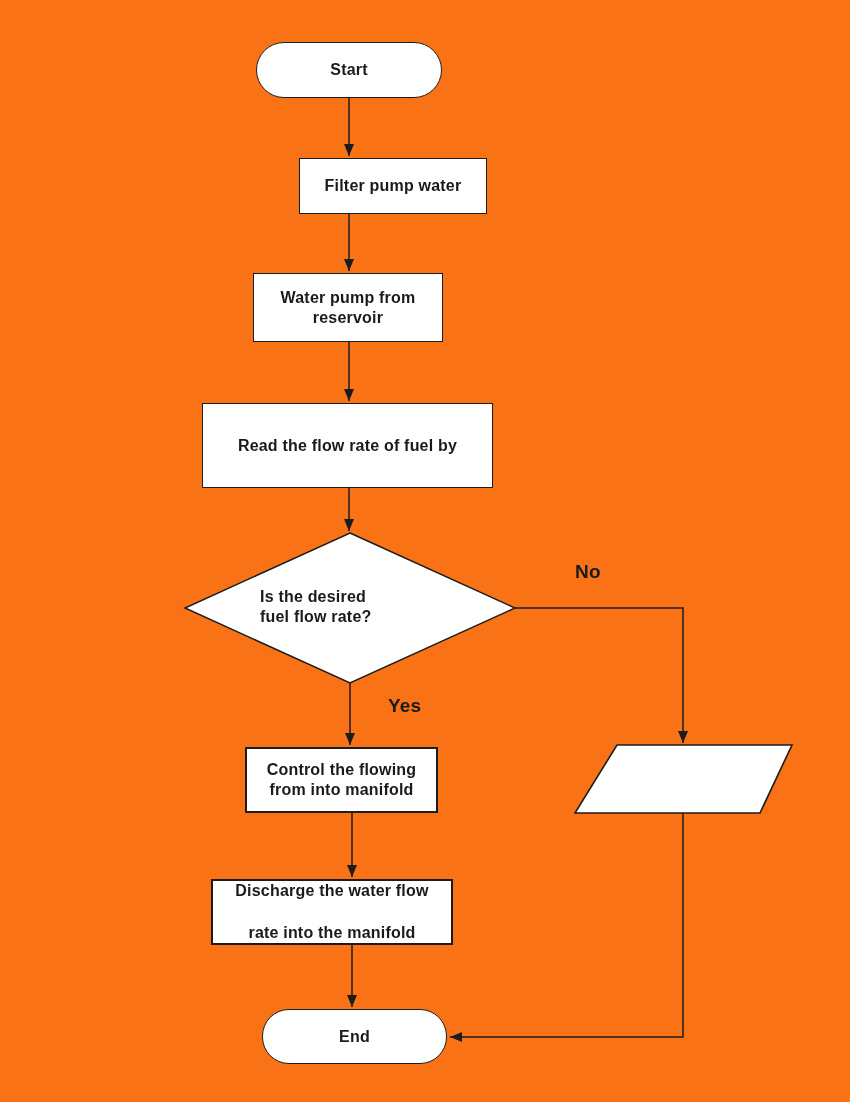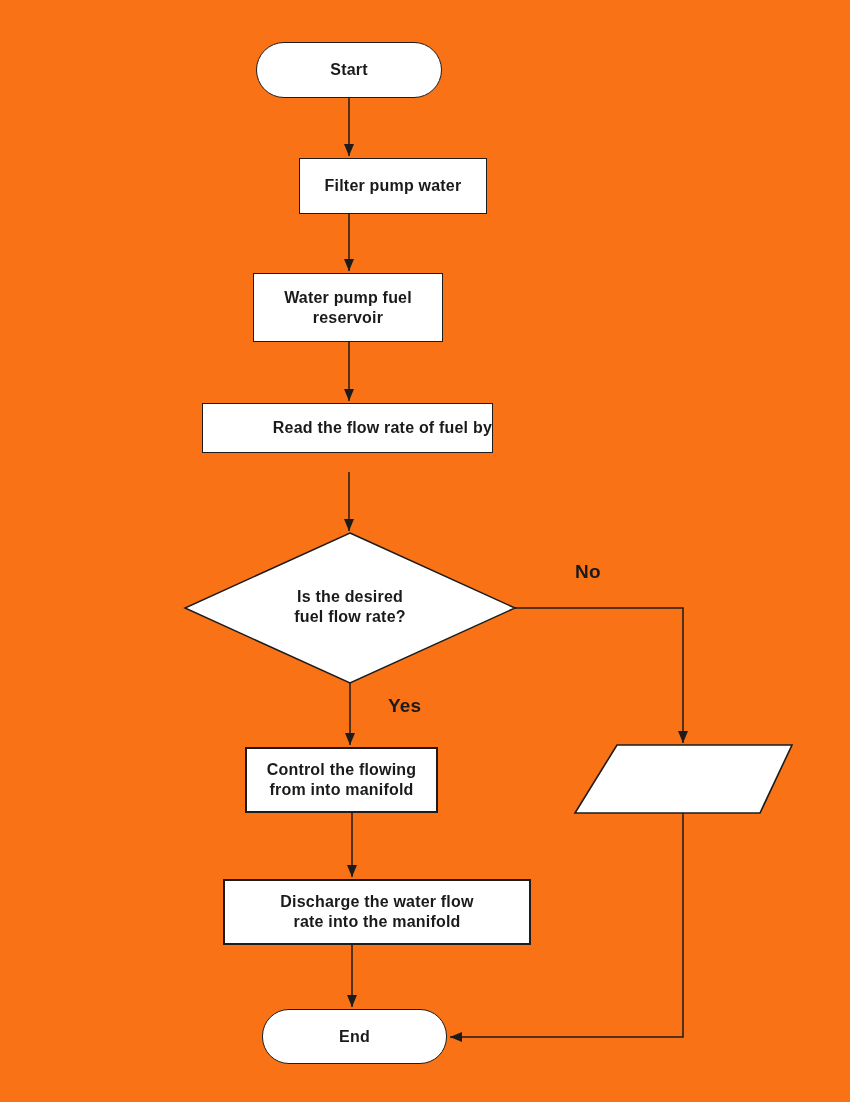--- a/index.html
+++ b/index.html
@@ -43,21 +43,21 @@
   .stadium-end { border-radius: 27px; align-items: center; }
   .thickest { border-width: 2.5px; }
   .thick { border-width: 2.2px; }
   .overlay-text {
     position: absolute;
     z-index: 2;
     background: transparent;
     border: none;
     display: flex;
     flex-direction: column;
-    align-items: center;
+    align-items: flex-start;
     justify-content: center;
     text-align: center;
     font-weight: 700;
     font-size: 16px;
     line-height: 20px;
     letter-spacing: 0.2px;
   }
   .edge-label {
     position: absolute;
     z-index: 2;
@@ -104,44 +104,44 @@
 
   <div class="node stadium-start" style="left:256px; top:42px; width:186px; height:56px;">
     <span>Start</span>
   </div>
 
   <div class="node" style="left:255px; top:158px; width:188px; height:56px;margin-left:44px;">
     <span>Filter pump water</span>
   </div>
 
   <div class="node" style="left:253px; top:273px; width:190px; height:69px;">
-    <span>Water pump fuel</span>
+    <span>Water pump from</span>
     <span>reservoir</span>
   </div>
 
-  <div class="node" style="left:202px; top:403px; width:291px; height:50px;align-items:flex-end;">
+  <div class="node" style="left:202px; top:403px; width:291px; height:85px;">
     <span>Read the flow rate of fuel by</span>
   </div>
 
   <div class="overlay-text" style="left:260px; top:577px; width:180px; height:60px;">
     <span>Is the desired</span>
     <span>fuel flow rate?</span>
   </div>
 
   <div class="edge-label" style="left:388px; top:696px;text-align:center;">Yes</div>
 
   <div class="edge-label" style="left:575px; top:562px;">No</div>
 
   <div class="node thickest" style="left:245px; top:747px; width:193px; height:66px;">
     <span>Control the flowing</span>
     <span>from into manifold</span>
   </div>
 
 
-  <div class="node thick" style="left:223px; top:879px; width:308px; height:66px;">
+  <div class="node thick" style="left:211px; top:879px; width:242px; height:66px;justify-content:space-between;">
     <span>Discharge the water flow</span>
     <span>rate into the manifold</span>
   </div>
 
   <div class="node stadium-end" style="left:262px; top:1009px; width:185px; height:55px;">
     <span>End</span>
   </div>
 
 </div>
 

